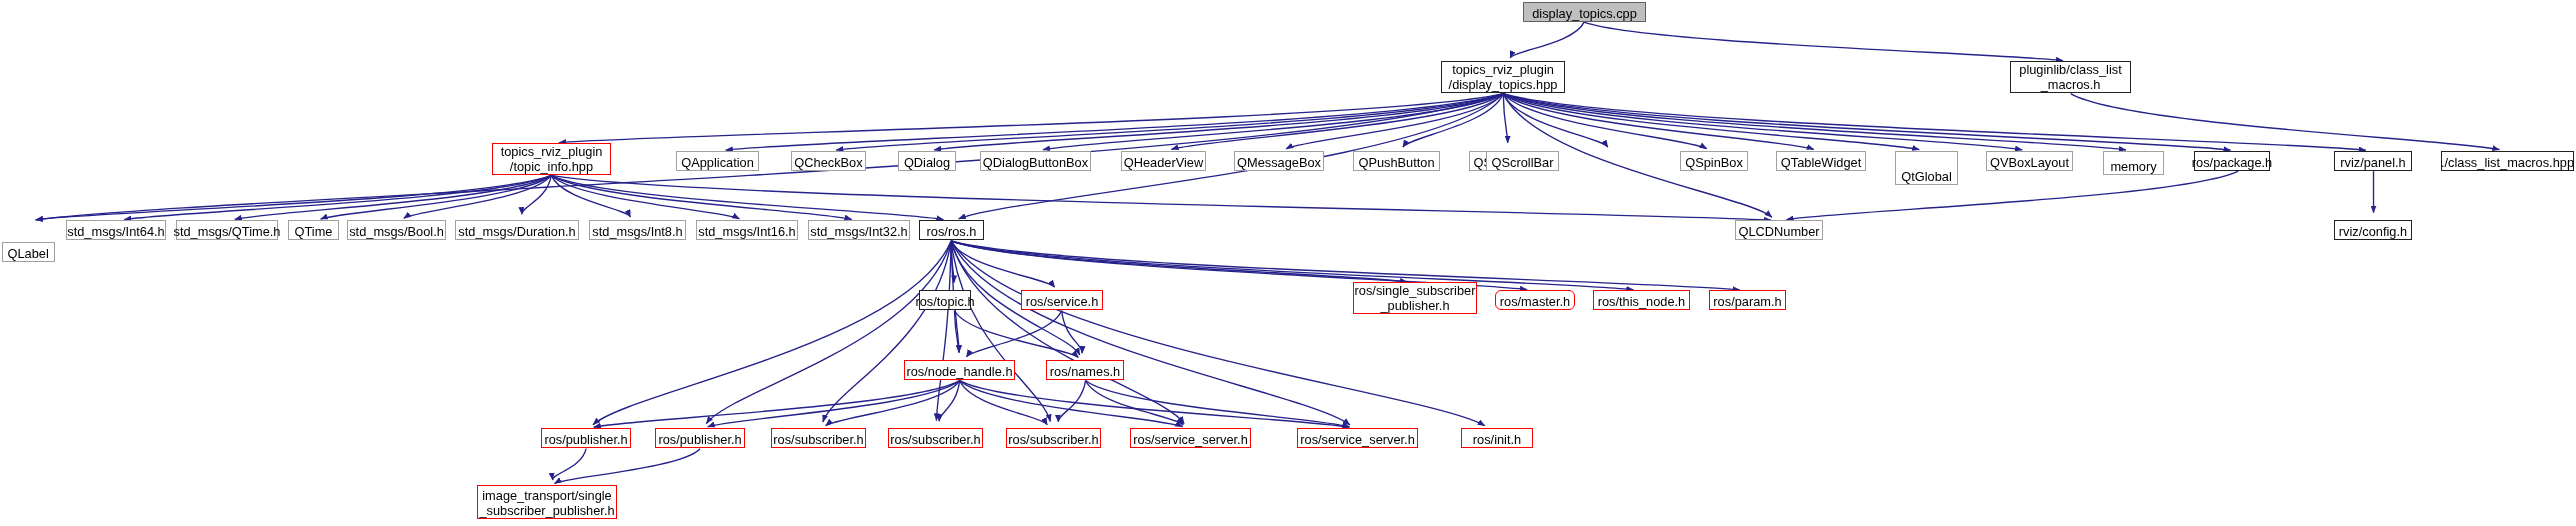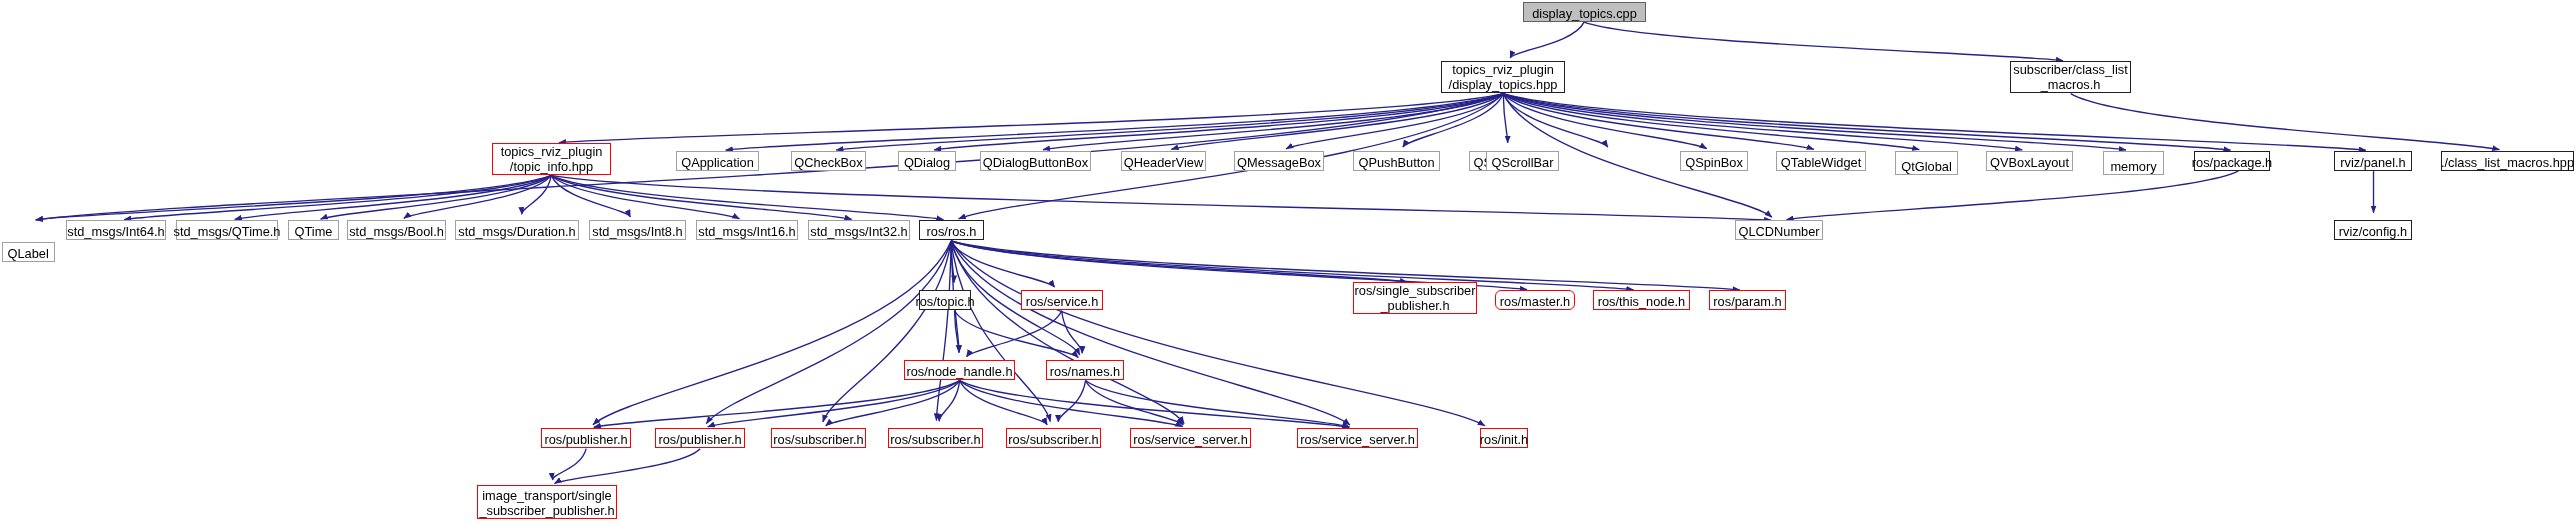--- a/index.html
+++ b/index.html
@@ -137,36 +137,36 @@
         <path d="M 1276 447 C 1290.76 477.8, 1384.24 489.19075687149194, 1390.808983842741 499.2707568714919" fill="none" stroke="#25228a" stroke-width="1.6" marker-end="url(#arrowhead)"></path>
         <path d="M 1276 447 C 1314.28 477.8, 1556.72 491.3638587949021, 1586.1355527781031 501.4438587949021" fill="none" stroke="#25228a" stroke-width="1.6" marker-end="url(#arrowhead)"></path>
         <path d="M 689 527 C 683.48 550.65, 648.52 556.1140450974185, 649.5747424539244 563.8540450974185" fill="none" stroke="#25228a" stroke-width="1.6" marker-end="url(#arrowhead)"></path>
         <path d="M 823 527 C 801.4 550.65, 664.6 560.1688411835826, 651.7536880687239 567.9088411835826" fill="none" stroke="#25228a" stroke-width="1.6" marker-end="url(#arrowhead)"></path>
       </g>
   </svg>
   <div id="node-layer">
       <div class="node root" style="left: 1523px; top: 1.7px; width: 123px; height: 20.4px;"><span class="label">display_topics.cpp</span></div>
       <div class="node dark" style="left: 1441px; top: 61px; width: 124px; height: 32px;"><span class="label">topics_rviz_plugin
 /display_topics.hpp</span></div>
-      <div class="node dark" style="left: 2010px; top: 61px; width: 121px; height: 32px;"><span class="label">subscriber/class_list
+      <div class="node dark" style="left: 2010px; top: 61px; width: 121px; height: 32px;"><span class="label">pluginlib/class_list
 _macros.h</span></div>
       <div class="node red" style="left: 492px; top: 143px; width: 119px; height: 32px;"><span class="label">topics_rviz_plugin
 /topic_info.hpp</span></div>
       <div class="node gray" style="left: 676px; top: 151px; width: 83px; height: 20.4px;"><span class="label">QApplication</span></div>
       <div class="node gray" style="left: 791px; top: 151px; width: 75px; height: 20.4px;"><span class="label">QCheckBox</span></div>
       <div class="node gray" style="left: 898px; top: 151px; width: 58px; height: 20.4px;"><span class="label">QDialog</span></div>
       <div class="node gray" style="left: 980px; top: 151px; width: 111px; height: 20.4px;"><span class="label">QDialogButtonBox</span></div>
       <div class="node gray" style="left: 1121px; top: 151px; width: 85px; height: 20.4px;"><span class="label">QHeaderView</span></div>
       <div class="node gray" style="left: 1234px; top: 151px; width: 90px; height: 20.4px;"><span class="label">QMessageBox</span></div>
       <div class="node gray" style="left: 1353px; top: 151px; width: 87px; height: 20.4px;"><span class="label">QPushButton</span></div>
       <div class="node gray" style="left: 1469px; top: 151px; width: 78px; height: 20.4px;"><span class="label">QScrollArea</span></div>
       <div class="node gray" style="left: 1486px; top: 151px; width: 73px; height: 20.4px;"><span class="label">QScrollBar</span></div>
       <div class="node gray" style="left: 1680px; top: 151px; width: 68px; height: 20.4px;"><span class="label">QSpinBox</span></div>
       <div class="node gray" style="left: 1776px; top: 151px; width: 90px; height: 20.4px;"><span class="label">QTableWidget</span></div>
-      <div class="node gray" style="left: 1895px; top: 151px; width: 63px; height: 24px;"><span class="label">QtGlobal</span></div>
+      <div class="node gray" style="left: 1895px; top: 151px; width: 63px; height: 34px;"><span class="label">QtGlobal</span></div>
       <div class="node gray" style="left: 1986px; top: 151px; width: 87px; height: 20.4px;"><span class="label">QVBoxLayout</span></div>
       <div class="node gray" style="left: 2103px; top: 151px; width: 61px; height: 24px;"><span class="label">memory</span></div>
       <div class="node dark" style="left: 2194px; top: 151px; width: 76px; height: 20.4px;"><span class="label">ros/package.h</span></div>
       <div class="node dark" style="left: 2334px; top: 151px; width: 78px; height: 20.4px;"><span class="label">rviz/panel.h</span></div>
       <div class="node dark" style="left: 2441px; top: 151px; width: 133px; height: 20.4px;"><span class="label">./class_list_macros.hpp</span></div>
       <div class="node gray" style="left: 1.7px; top: 220px; width: 53px; height: 20.4px; margin-top: 22px;"><span class="label">QLabel</span></div>
       <div class="node gray" style="left: 66px; top: 220px; width: 100px; height: 20.4px;"><span class="label">std_msgs/Int64.h</span></div>
       <div class="node gray" style="left: 176px; top: 220px; width: 102px; height: 20.4px;"><span class="label">std_msgs/QTime.h</span></div>
       <div class="node gray" style="left: 288px; top: 220px; width: 51px; height: 20.4px;"><span class="label">QTime</span></div>
       <div class="node gray" style="left: 347px; top: 220px; width: 99px; height: 20.4px;"><span class="label">std_msgs/Bool.h</span></div>
@@ -186,18 +186,18 @@
       <div class="node red" style="left: 1709px; top: 290px; width: 77px; height: 20.4px;"><span class="label">ros/param.h</span></div>
       <div class="node red" style="left: 904px; top: 360px; width: 111px; height: 20.4px;"><span class="label">ros/node_handle.h</span></div>
       <div class="node red" style="left: 1046px; top: 360px; width: 78px; height: 20.4px;"><span class="label">ros/names.h</span></div>
       <div class="node red" style="left: 541px; top: 428px; width: 90px; height: 20.4px;"><span class="label">ros/publisher.h</span></div>
       <div class="node red" style="left: 655px; top: 428px; width: 90px; height: 20.4px;"><span class="label">ros/publisher.h</span></div>
       <div class="node red" style="left: 771px; top: 428px; width: 95px; height: 20.4px;"><span class="label">ros/subscriber.h</span></div>
       <div class="node red" style="left: 888px; top: 428px; width: 95px; height: 20.4px;"><span class="label">ros/subscriber.h</span></div>
       <div class="node red" style="left: 1006px; top: 428px; width: 95px; height: 20.4px;"><span class="label">ros/subscriber.h</span></div>
       <div class="node red" style="left: 1130px; top: 428px; width: 121px; height: 20.4px;"><span class="label">ros/service_server.h</span></div>
       <div class="node red" style="left: 1297px; top: 428px; width: 121px; height: 20.4px;"><span class="label">ros/service_server.h</span></div>
-      <div class="node red" style="left: 1461px; top: 428px; width: 48px; height: 20.4px; margin-left: 19px;"><span class="label">ros/init.h</span></div>
+      <div class="node red" style="left: 1461px; top: 428px; width: 72px; height: 20.4px;"><span class="label">ros/init.h</span></div>
       <div class="node red" style="left: 477px; top: 485px; width: 140px; height: 34px;"><span class="label">image_transport/single
 _subscriber_publisher.h</span></div>
     </div>
 </div>
 
 
 </body></html>

